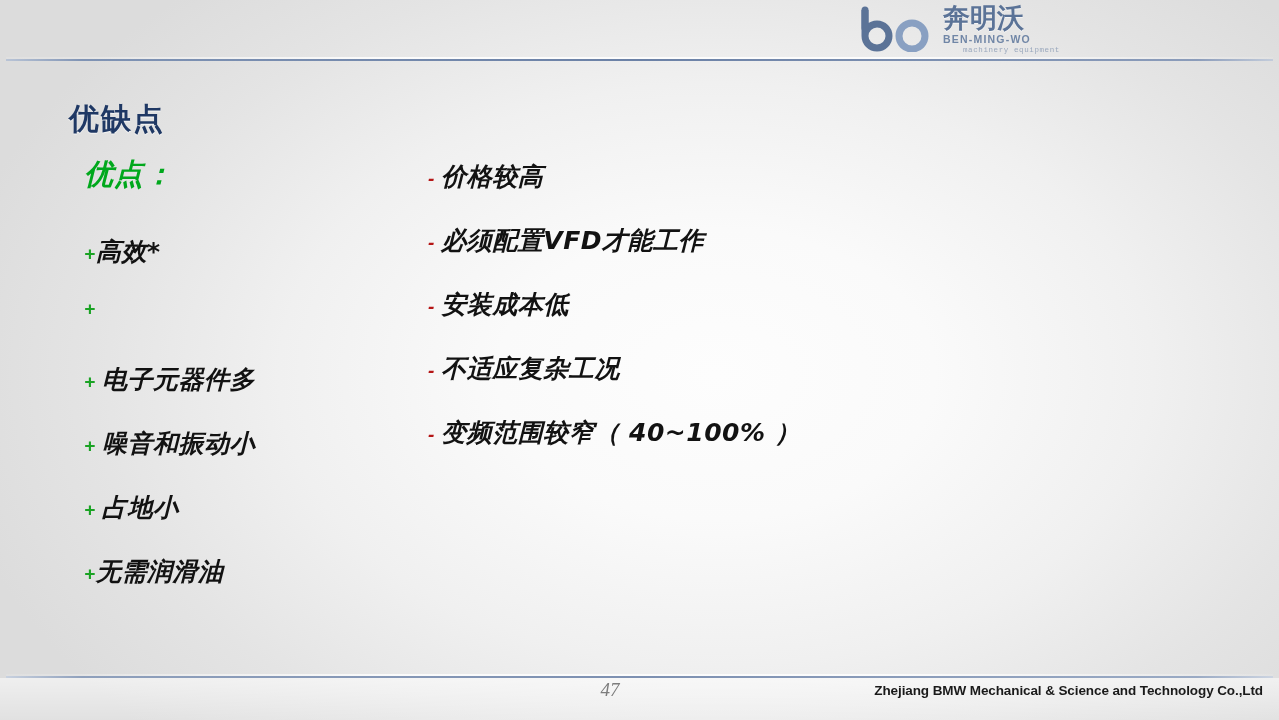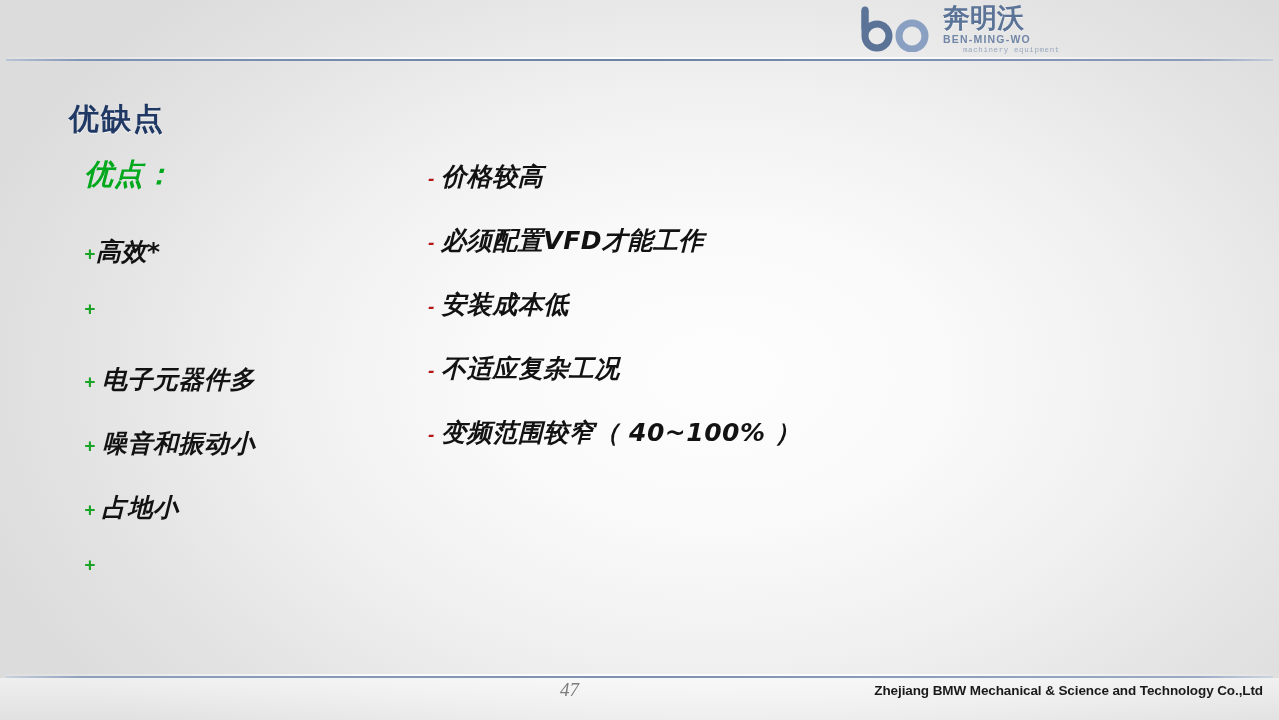--- a/index.html
+++ b/index.html
@@ -174,21 +174,21 @@
     position: absolute;
     left: 6px; top: 674px;
     width: 1267px;
     height: 2px;
     background: linear-gradient(to right, rgba(255,255,255,.1) 0%, rgba(255,255,255,.8) 30%, rgba(255,255,255,.8) 70%, rgba(255,255,255,.1) 100%);
   }
   #page-number {
     position: absolute;
     left: 560px; top: 679px;
     width: 100px;
-    text-align: left;
+    text-align: center;
     font-family: "Liberation Serif", "DejaVu Serif", serif;
     font-size: 19px;
     font-style: italic;
     color: #7d7d7d;
   }
   #footer-company {
     position: absolute;
     right: 16px; top: 683px;
     font-family: "Liberation Sans", "DejaVu Sans", sans-serif;
     font-size: 13.5px;
@@ -249,20 +249,21 @@
         <li class="bullet-item gap-1">
           <span class="bullet-mark mark-plus">+</span>
           <span class="bullet-text">噪音和振动小</span>
         </li>
         <li class="bullet-item gap-1">
           <span class="bullet-mark mark-plus">+</span>
           <span class="bullet-text">占地小</span>
         </li>
         <li class="bullet-item gap-0">
           <span class="bullet-mark mark-plus">+</span>
+          <span class="bullet-text">无需润滑油</span>
         </li>
       </ul>
     </div>
 
     <div class="column" id="col-cons">
       <ul class="bullet-list">
         <li class="bullet-item gap-1">
           <span class="bullet-mark mark-minus">-</span>
           <span class="bullet-text">价格较高</span>
         </li>

